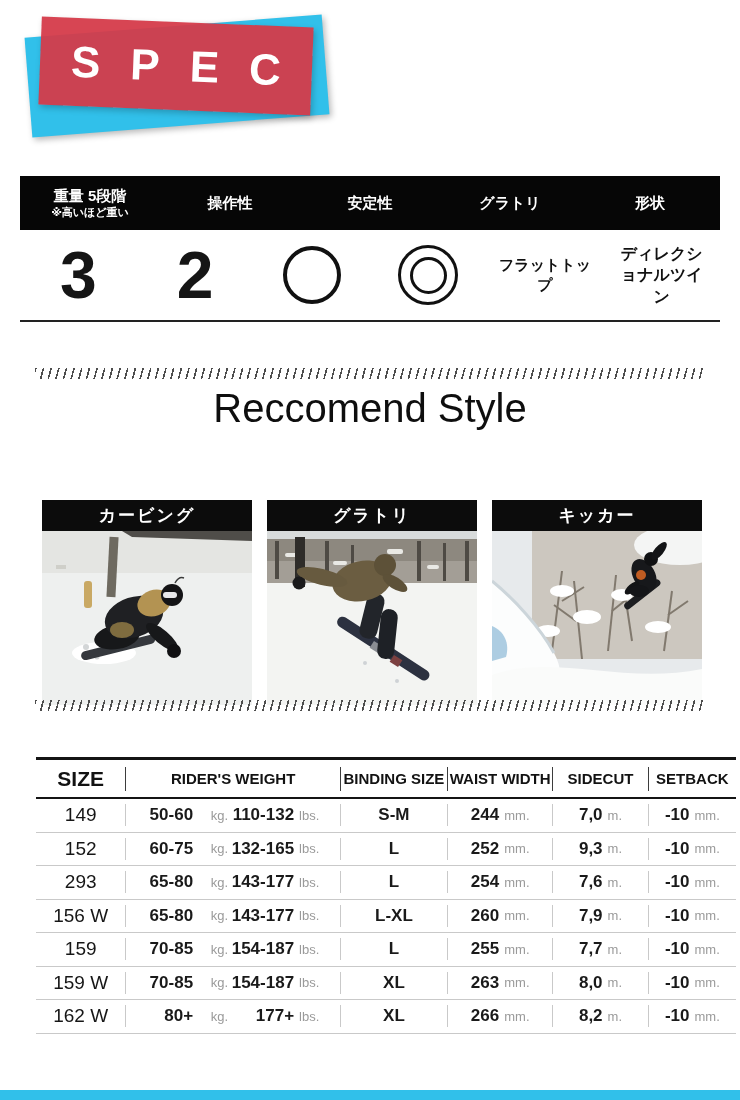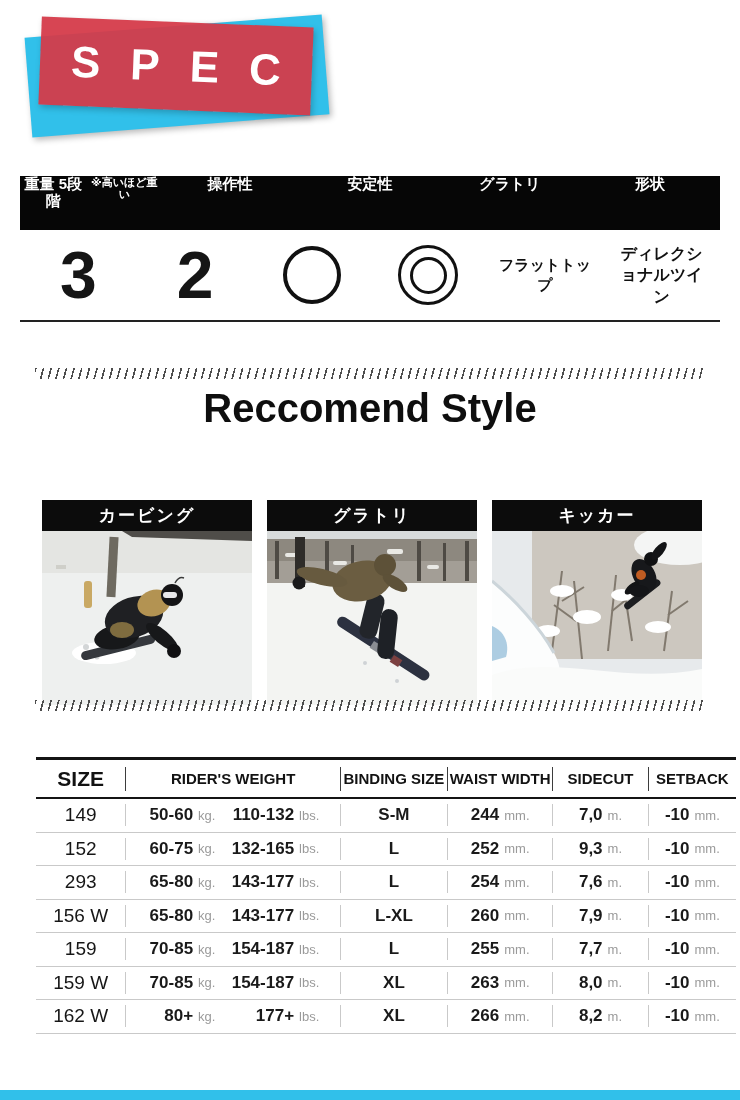--- a/index.html
+++ b/index.html
@@ -11,21 +11,21 @@
   .banner-cyan{position:absolute;left:0;top:16px;width:298px;height:100px;background:#31c0ea;
         transform:rotate(-4.5deg);box-shadow:2px 3px 6px rgba(0,0,0,.28);}
   .banner-red{position:absolute;left:12px;top:12px;width:272px;height:88px;background:rgba(212,57,72,.94);
         transform:rotate(2.3deg);box-shadow:2px 3px 6px rgba(0,0,0,.22);
         display:flex;align-items:center;justify-content:center;}
   .banner-red span{color:#fff;font-size:44px;font-weight:bold;letter-spacing:30px;padding-left:30px;line-height:1;}
 
   
   #spec-bar{position:absolute;left:20px;top:176px;width:700px;height:54px;background:#060606;
         display:flex;color:#fff;text-align:center;}
-  .spec-col{flex:1;display:flex;flex-direction:row;justify-content:center;gap:2px;}
+  .spec-col{flex:1;display:flex;flex-direction:column;justify-content:center;gap:2px;}
   .spec-label{font-size:15px;font-weight:bold;line-height:1.1;}
   .spec-sub{font-size:11px;font-weight:bold;line-height:1.1;}
 
   #spec-values{position:absolute;left:20px;top:230px;width:700px;height:90px;display:flex;
         align-items:center;text-align:center;}
   .value-col{flex:1;display:flex;align-items:center;justify-content:center;}
   .big-num{font-size:66px;font-weight:bold;color:#151515;line-height:1;}
   .circle{width:50px;height:50px;border:4px solid #111;border-radius:50%;}
   .dcircle{width:54px;height:54px;border:3.5px solid #111;border-radius:50%;
         display:flex;align-items:center;justify-content:center;}
@@ -34,21 +34,21 @@
   .value-text.narrow2{width:100px;font-size:15px;}
   #spec-rule{position:absolute;left:20px;top:320px;width:700px;height:2px;background:#222;}
 
   
   .stripes{position:absolute;left:35px;width:670px;height:11px;
         background:repeating-linear-gradient(105deg,#4d4d4d 0 1.6px,transparent 1.6px 7.4px);}
   #divider1{top:368px;} #divider2{top:700px;}
 
   
   #recommend-heading{position:absolute;left:0;top:386px;width:740px;text-align:center;
-        font-size:40px;font-weight:bold;margin:0;color:#0e0e0e;}
+        font-size:40px;font-weight:normal;margin:0;color:#0e0e0e;}
   #panels{position:absolute;left:42px;top:458px;width:660px;display:flex;gap:15px;margin-top:42px;}
   .panel{width:210px;}
   .panel-header{height:31px;background:#0c0c0c;color:#fff;display:flex;align-items:center;
         justify-content:center;font-size:17px;font-weight:bold;letter-spacing:2px;}
   .panel-img{width:210px;height:174px;display:block;}
 
   
   #size-table{position:absolute;left:36px;top:757px;width:700px;}
   .t-head{display:flex;border-top:3px solid #141414;border-bottom:2px solid #141414;
         height:37px;align-items:center;}
@@ -58,21 +58,21 @@
   .c-size{width:90px;} .c-weight{width:215px;} .c-binding{width:107px;}
   .c-waist{width:105px;} .c-sidecut{width:95px;} .c-setback{width:88px;}
   .t-head .c-size{font-size:21px;font-weight:800;}
   .t-row{display:flex;height:32.5px;border-bottom:1px solid #c9c9c9;align-items:center;}
   .t-row .cell{height:22px;border-right:1px solid #c9c9c9;display:flex;align-items:center;
         justify-content:center;}
   .size-val{font-size:19px;font-weight:normal;color:#161616;}
   .val{font-size:17px;font-weight:bold;color:#1a1a1a;}
   .unit{font-size:13px;color:#9a9a9a;margin-left:5px;}
   .kg-val{width:60px;text-align:right;display:inline-block;}
-  .kg-unit{width:30px;text-align:left;}
+  .kg-unit{width:30px;text-align:right;}
   .lbs-val{width:66px;text-align:right;display:inline-block;}
   .lbs-unit{width:34px;text-align:left;}
 
   
   #footer-bar{position:absolute;left:0;top:1090px;width:740px;height:10px;background:#31c0ea;}
 </style>
 </head>
 <body>
 
 <div id="page">

